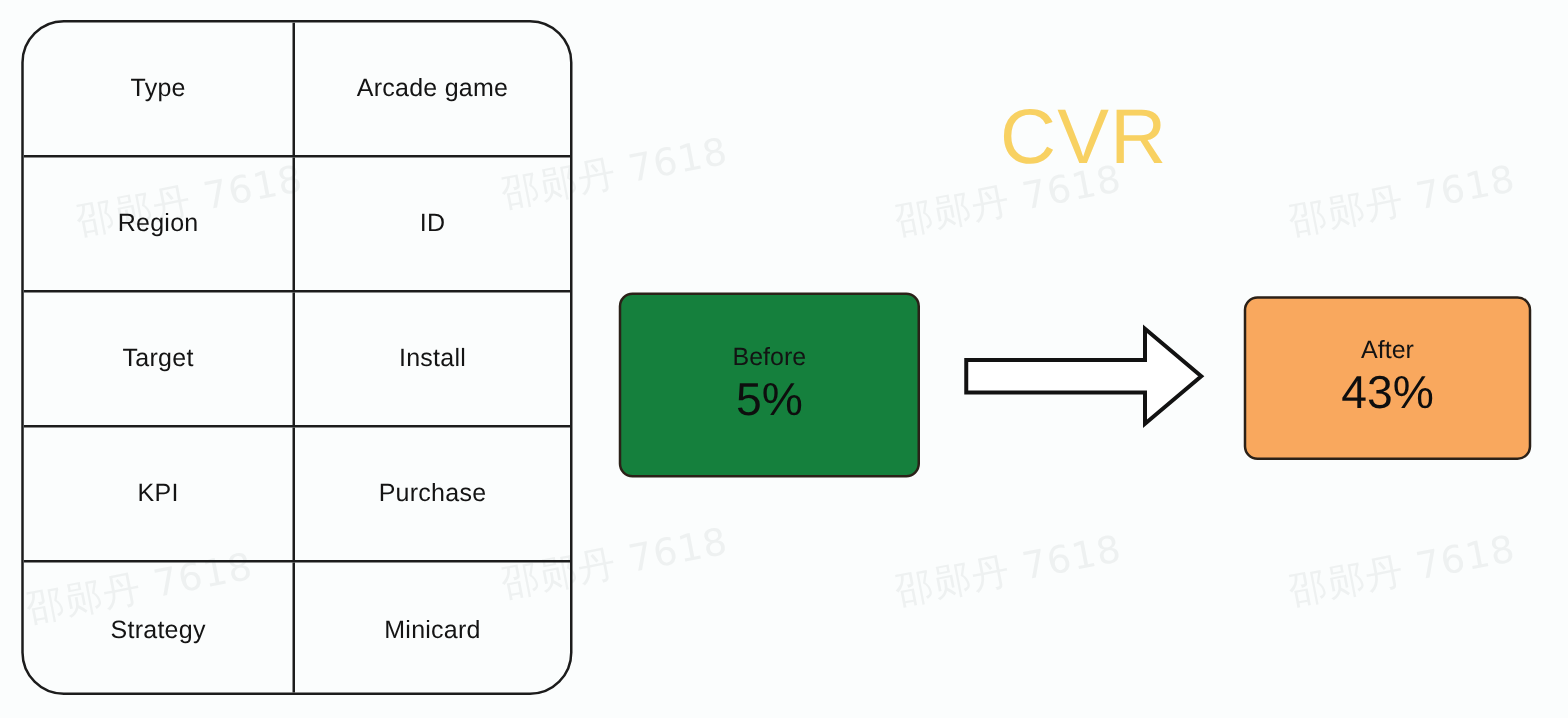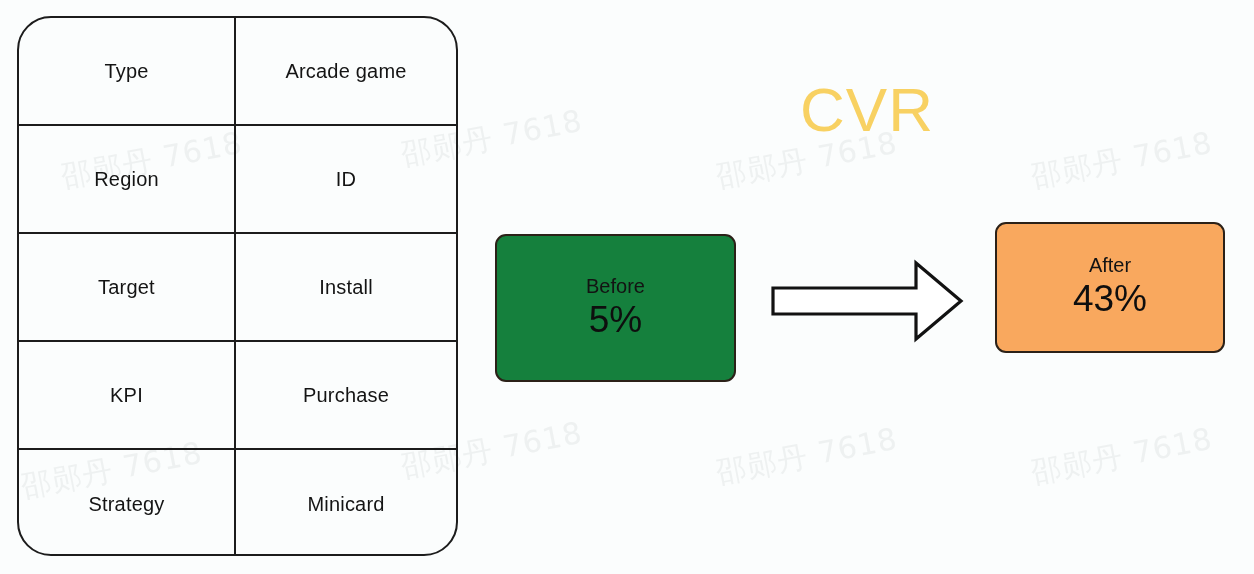--- a/index.html
+++ b/index.html
@@ -104,21 +104,21 @@
   }
   #before-box {
     left: 495px;
     top: 234px;
     width: 241px;
     height: 148px;
     background: #15803d;
   }
   #after-box {
     left: 995px;
-    top: 222px;
+    top: 237px;
     width: 230px;
     height: 131px;
     background: #f7a košt;
     background: #f9a85e;
   }
   .metric-label {
     font-size: 20px;
     color: #131313;
     line-height: 1.15;
   }

